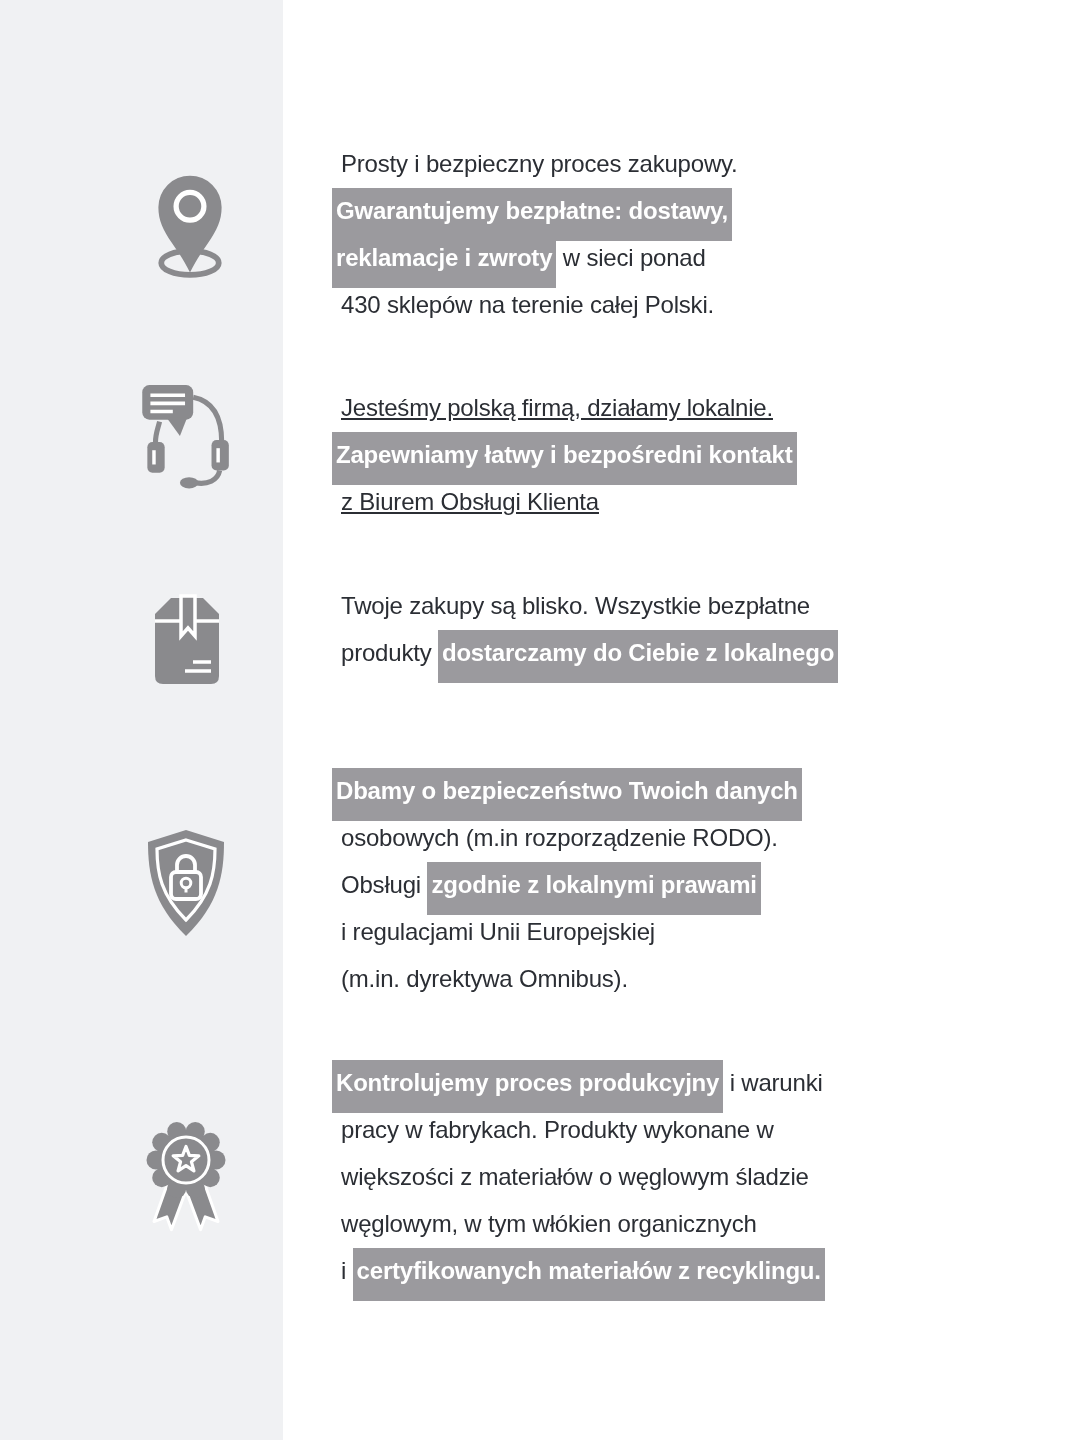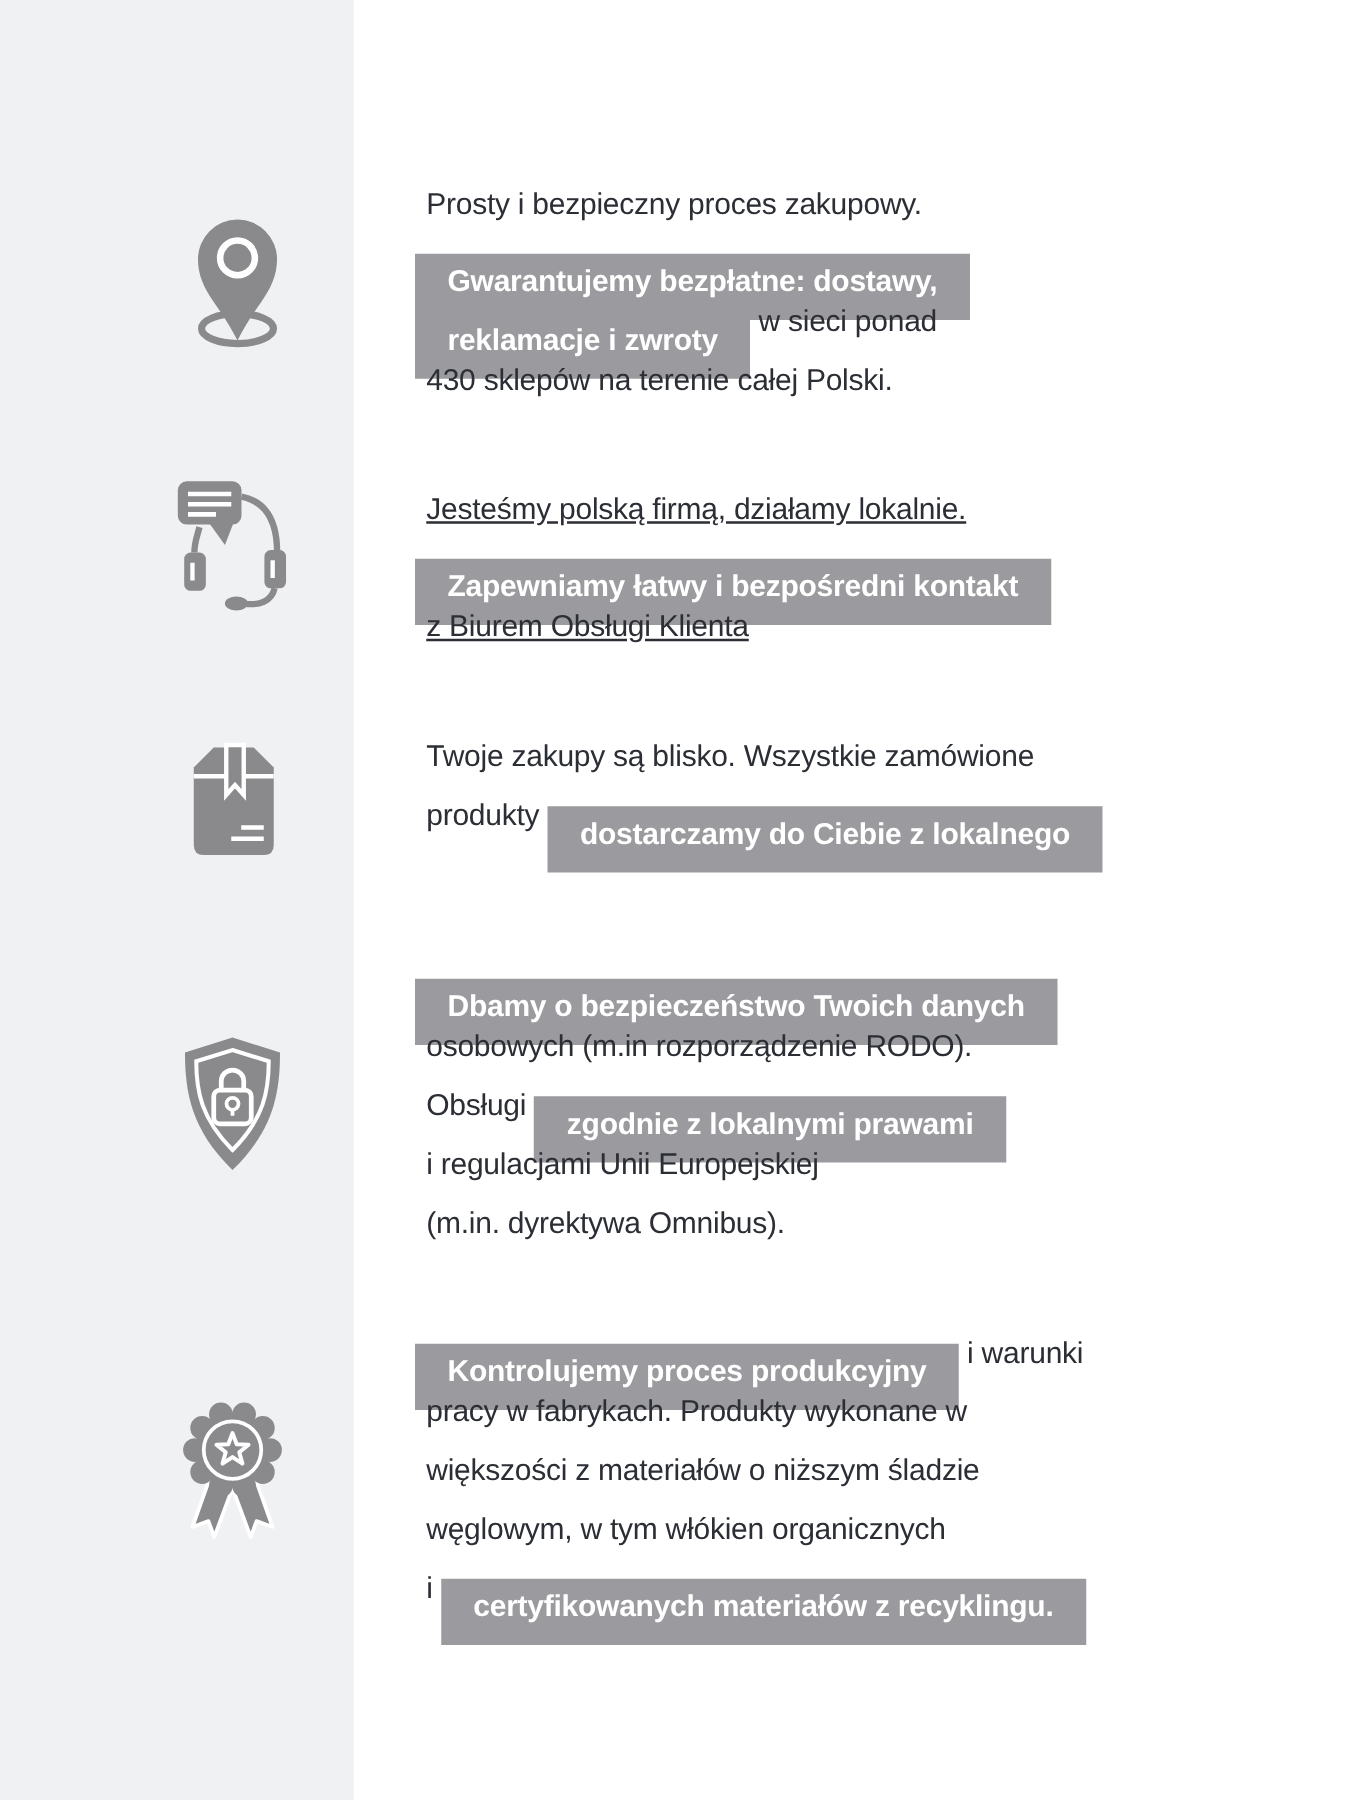--- a/index.html
+++ b/index.html
@@ -26,26 +26,26 @@
     height:47px;line-height:47px;
     font-size:24px;
     white-space:pre;
     letter-spacing:-0.2px;
   }
   .line.pad{padding-left:9px;}
   .seg{color:var(--text-color,#2b2e34);}
   .seg.hl{
     display:inline-block;
     height:53px;line-height:45px;
-    margin-top:16px;
+    margin-top:1px;
     vertical-align:top;
     background:var(--highlight-bg,#9b9a9e);
     color:var(--highlight-text,#ffffff);
     font-weight:700;
-    padding:0 26px;
+    padding:0 4px;
   }
 </style>
 </head>
 <body>
 
 <div class="page">
 
   <div class="sidebar"></div>
 
   <div class="icon" style="left:142px;top:168px;">
@@ -121,33 +121,33 @@
     <div class="line pad"><span class="seg">430 sklepów na terenie całej Polski.</span></div>
   </div>
 
   <div class="section" style="top:384px;text-decoration:underline;">
     <div class="line pad"><span class="seg">Jesteśmy polską firmą, działamy lokalnie.</span></div>
     <div class="line"><span class="seg hl">Zapewniamy łatwy i bezpośredni kontakt</span></div>
     <div class="line pad"><span class="seg">z Biurem Obsługi Klienta</span></div>
   </div>
 
   <div class="section" style="top:582px;">
-    <div class="line pad"><span class="seg">Twoje zakupy są blisko. Wszystkie zamówione</span></div>
+    <div class="line pad"><span class="seg">Twoje zakupy są blisko. Wszystkie bezpłatne</span></div>
     <div class="line pad"><span class="seg">produkty </span><span class="seg hl">dostarczamy do Ciebie z lokalnego</span></div>
   </div>
 
   <div class="section" style="top:767px;">
     <div class="line"><span class="seg hl">Dbamy o bezpieczeństwo Twoich danych</span></div>
     <div class="line pad"><span class="seg">osobowych (m.in rozporządzenie RODO).</span></div>
     <div class="line pad"><span class="seg">Obsługi </span><span class="seg hl">zgodnie z lokalnymi prawami</span></div>
     <div class="line pad"><span class="seg">i regulacjami Unii Europejskiej</span></div>
     <div class="line pad"><span class="seg">(m.in. dyrektywa Omnibus).</span></div>
   </div>
 
   <div class="section" style="top:1059px;">
     <div class="line"><span class="seg hl">Kontrolujemy proces produkcyjny</span><span class="seg"> i warunki</span></div>
     <div class="line pad"><span class="seg">pracy w fabrykach. Produkty wykonane w</span></div>
-    <div class="line pad"><span class="seg">większości z materiałów o niższym śladzie</span></div>
+    <div class="line pad"><span class="seg">większości z materiałów o węglowym śladzie</span></div>
     <div class="line pad"><span class="seg">węglowym, w tym włókien organicznych</span></div>
     <div class="line pad"><span class="seg">i </span><span class="seg hl">certyfikowanych materiałów z recyklingu.</span></div>
   </div>
 
 </div>
 
 </body></html>

